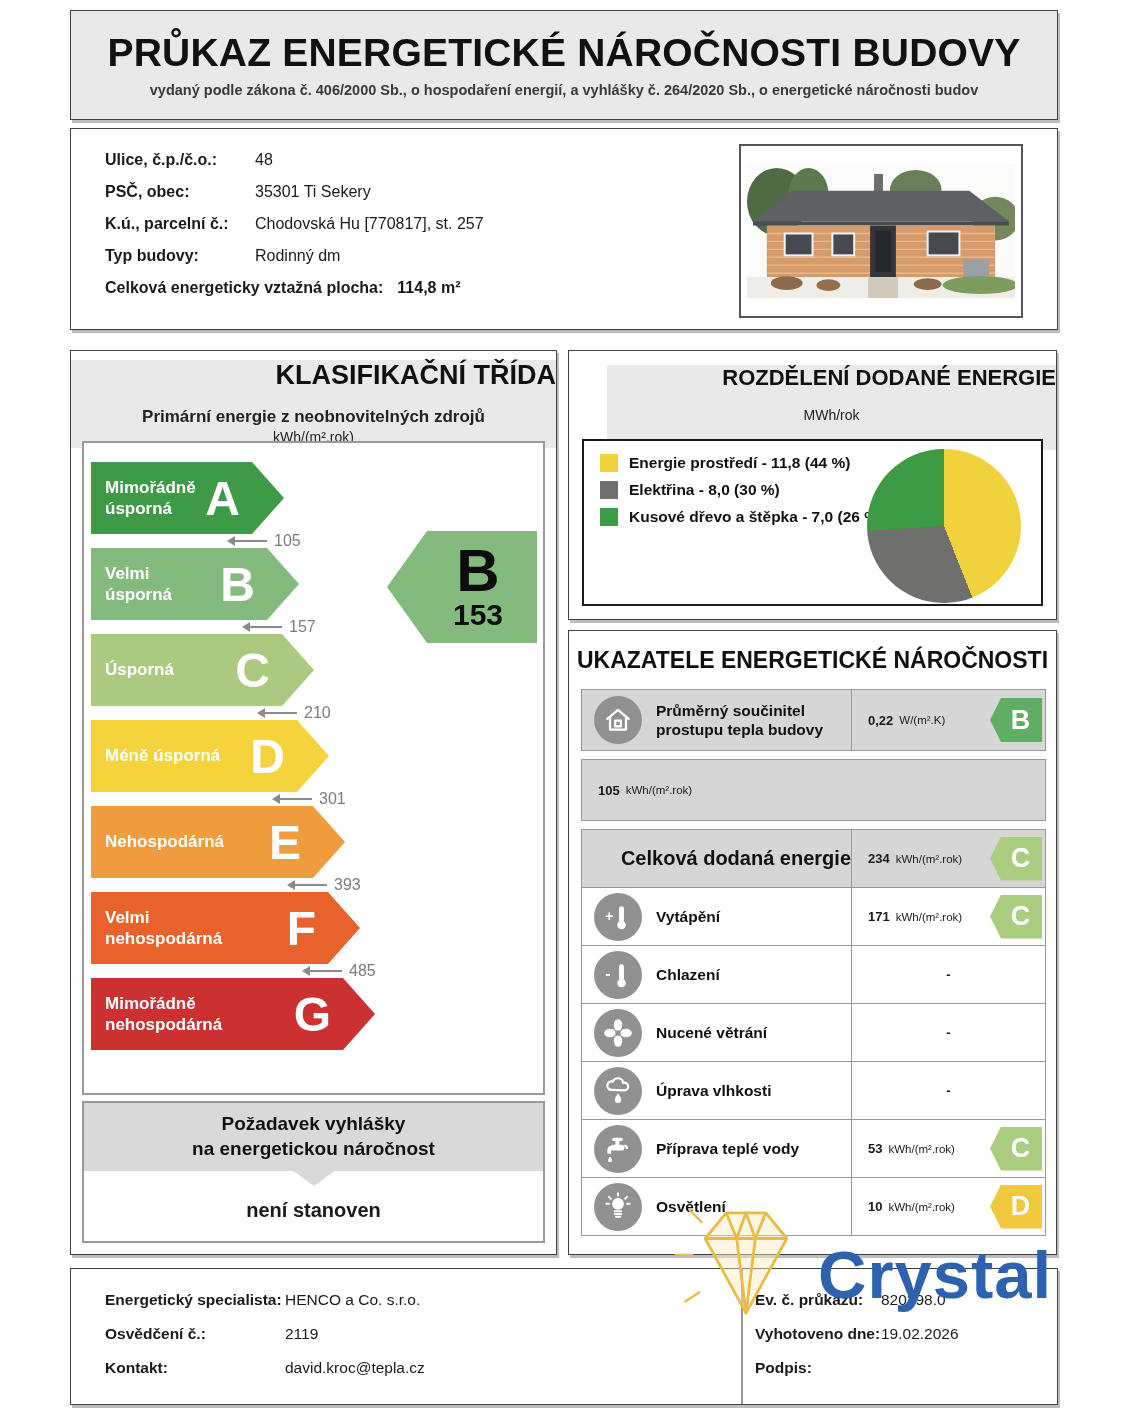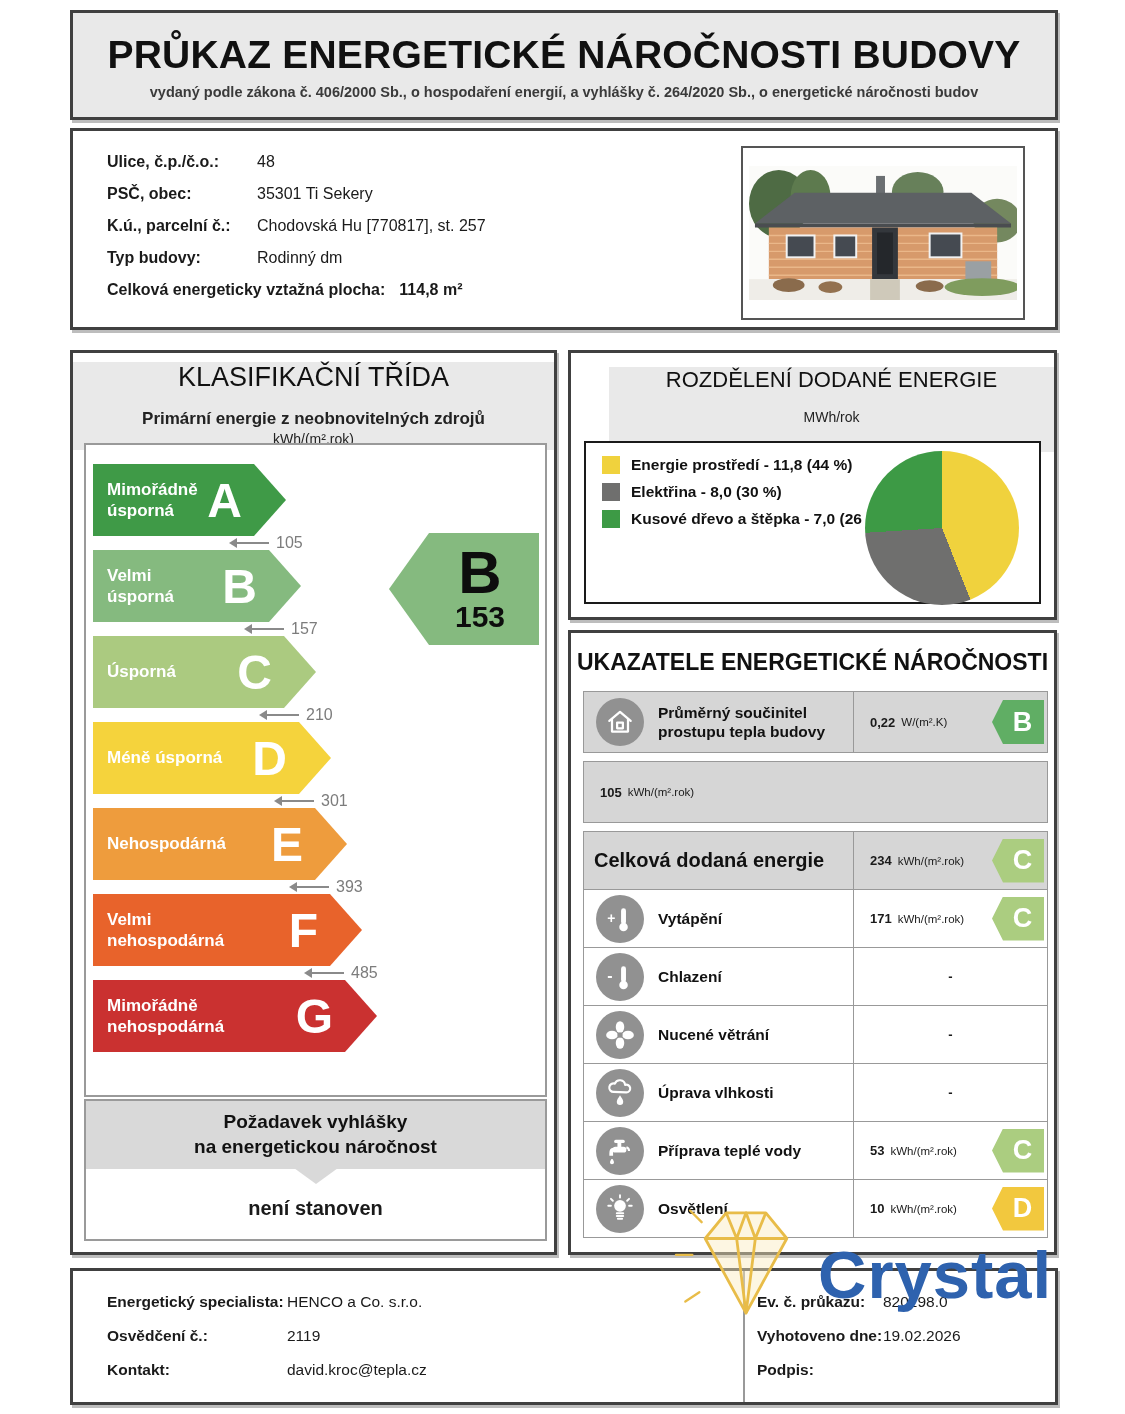--- a/index.html
+++ b/index.html
@@ -2,21 +2,21 @@
 <html><head>
 <meta charset="utf-8">
 <style>
   html,body { margin:0; padding:0; }
   body {
     width:1125px; height:1414px; position:relative; background:#ffffff;
     font-family:"Liberation Sans", sans-serif; color:#1a1a1a;
     -webkit-font-smoothing:antialiased;
   }
   .box {
-    position:absolute; background:#fff; border:3px solid #404040;
+    position:absolute; background:#fff; border:1px solid #404040;
     box-shadow:2px 3px 0 0 #bdbdbd; box-sizing:border-box;
   }
 
   
   .header-box { left:70px; top:10px; width:988px; height:110px; background:#e9e9e9; text-align:center; }
   .header-box h1 { margin:20px 10px 0; font-size:39px; font-weight:bold; letter-spacing:0.2px; color:#111; }
   .header-box .subtitle { margin:7px 10px 0; font-size:14.5px; font-weight:bold; color:#3a3a3a; }
 
   
   .info-box { left:70px; top:128px; width:988px; height:202px; }
@@ -25,21 +25,21 @@
   .info-row .lbl { display:inline-block; width:150px; font-weight:bold; }
   .info-row.area .lbl { width:auto; margin-right:14px; }
   .info-row.area .val { font-weight:bold; }
   .photo-frame { position:absolute; left:668px; top:15px; width:284px; height:174px; border:2px solid #555; background:#fff; box-sizing:border-box; padding:18px 6px; }
   .photo-frame svg { width:100%; height:100%; display:block; }
 
   
   .class-panel { left:70px; top:350px; width:487px; height:905px; }
   .panel-head { background:#e9e9e9; text-align:center; }
   .class-panel .panel-head { height:88px; }
-  .panel-head h2 { margin:9px 0 16px; font-size:27px; font-weight:normal; color:#111; }
+  .panel-head h2 { margin:9px 0 16px; font-size:27px; font-weight:bold; color:#111;text-align:right; }
   .panel-head .ph-sub { font-size:17px; font-weight:bold; margin-top:1px; color:#222; }
   .panel-head .ph-unit { font-size:14px; margin-top:2px; color:#222; }
 
   .chart-box { position:absolute; left:11px; top:90px; width:463px; height:654px; border:2px solid #9a9a9a; background:#fff; box-sizing:border-box; padding:19px 0 0 7px; }
   .band { position:relative; height:72px; color:#fff;
           clip-path:polygon(0 0, calc(100% - 32px) 0, 100% 50%, calc(100% - 32px) 100%, 0 100%); }
   .band-label { position:absolute; left:14px; top:50%; transform:translateY(-50%); font-weight:bold; font-size:17px; line-height:1.25; white-space:pre-line; }
   .band-letter { position:absolute; right:44px; top:50%; transform:translateY(-50%); font-size:48px; font-weight:bold; }
   .band.b-a { width:193px; } .band.b-b { width:208px; } .band.b-c { width:223px; }
   .band.b-d { width:238px; } .band.b-e { width:254px; } .band.b-f { width:269px; } .band.b-g { width:284px; }
@@ -77,21 +77,21 @@
   .ind-panel { left:568px; top:630px; width:489px; height:625px; }
   .ind-panel h2 { margin:16px 0 0; text-align:center; font-size:23px; font-weight:bold; color:#111; }
   .ind-row { display:flex; align-items:stretch; background:#fff; }
   .ind-row.shaded { background:#d6d6d6; }
   .standalone { position:absolute; left:12px; width:465px; height:62px; border:1.5px solid #999; box-sizing:border-box; }
   .standalone.r1 { top:58px; } .standalone.r2 { top:128px; }
   .ind-table { position:absolute; left:12px; top:198px; width:465px; border:1.5px solid #999; box-sizing:border-box; }
   .ind-table .ind-row { height:57px; }
   .ind-table .ind-row + .ind-row { border-top:1px solid #999; }
   .ind-left { flex:0 0 270px; display:flex; align-items:center; gap:14px; padding-left:12px; box-sizing:border-box; border-right:1px solid #999; }
-  .ind-left.no-icon { padding-left:10px; }
+  .ind-left.no-icon { padding-left:10px;justify-content:flex-end; }
   .ind-left.no-icon .ind-label { font-size:20px; }
   .ind-label { font-weight:bold; font-size:15.5px; line-height:1.25; white-space:pre-line; color:#111; }
   .ind-right { flex:1; display:flex; align-items:center; padding-left:16px; position:relative; }
   .ind-right.dash { justify-content:center; padding-left:0; }
   .ind-value { font-weight:bold; font-size:13px; }
   .ind-unit { font-size:11.5px; margin-left:6px; }
   .badge { position:absolute; right:3px; top:50%; transform:translateY(-50%); width:52px; height:44px;
            clip-path:polygon(0 50%, 11px 0, 100% 0, 100% 100%, 11px 100%);
            color:#fff; font-weight:bold; font-size:27px; display:flex; align-items:center; justify-content:center; padding-left:9px; box-sizing:border-box; }
   .ind-icon { width:48px; height:48px; border-radius:50%; background:#919191; display:flex; align-items:center; justify-content:center; flex-shrink:0; }

